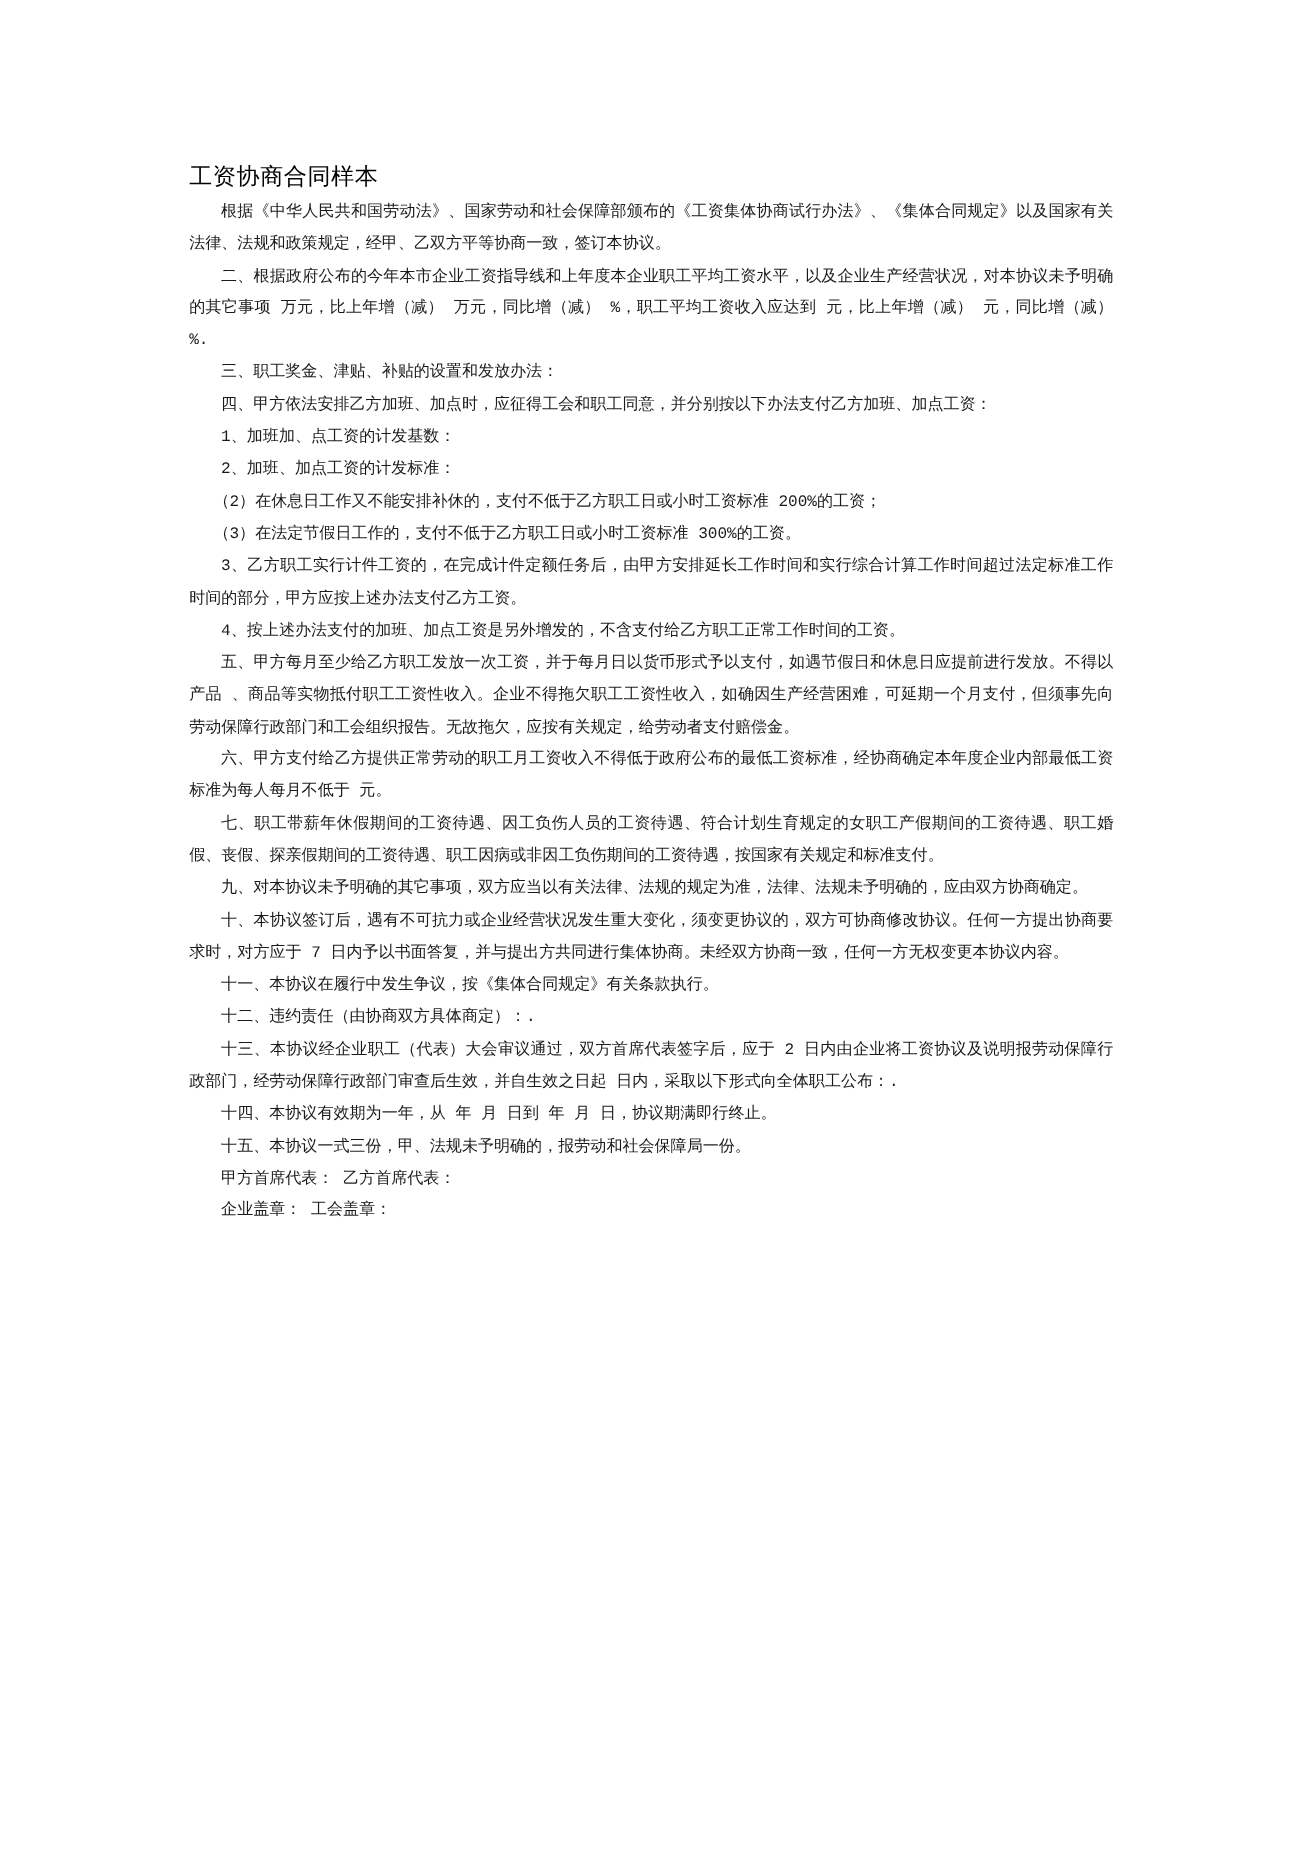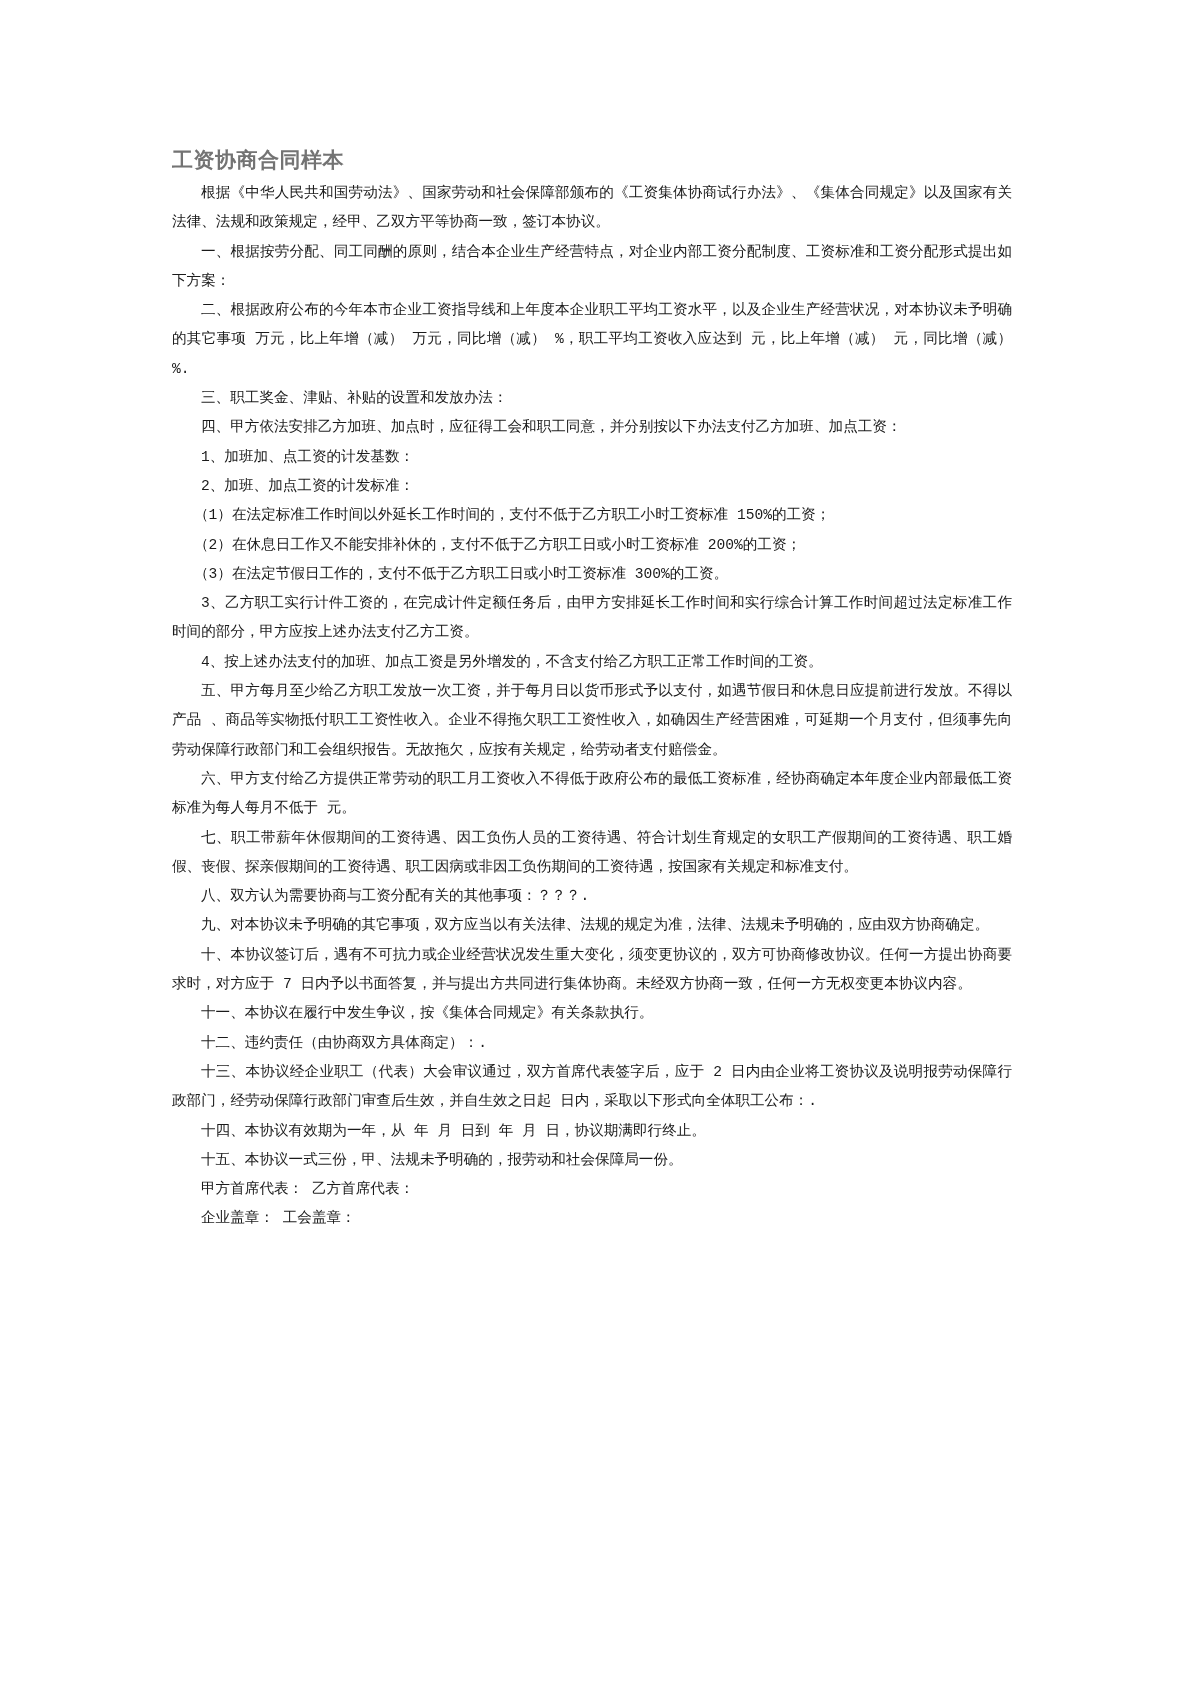--- a/index.html
+++ b/index.html
@@ -17,22 +17,22 @@
     }
     .page {
       position: absolute;
       left: 172px;
       top: 145px;
       width: 840px;
     }
     .doc-title {
       font-family: "DejaVu Serif", "Liberation Serif", serif;
       font-size: 21px;
-      font-weight: bold;
-      color: #737373;
+      font-weight: normal;
+      color: #000000;
       margin: 0 0 4px 0;
       line-height: 30px;
       letter-spacing: 0.5px;
     }
     .para {
       font-size: 14.6px;
       line-height: 29.3px;
       margin: 0;
       text-align: justify;
       text-indent: 29px;
@@ -40,35 +40,32 @@
       font-family: Liberation Mono, monospace;
     }
   </style>
 </head>
 <body>
 
 <div class="page">
   <h1 class="doc-title">工资协商合同样本</h1>
 
   <p class="para">根据《中华人民共和国劳动法》、国家劳动和社会保障部颁布的《工资集体协商试行办法》、《集体合同规定》以及国家有关法律、法规和政策规定，经甲、乙双方平等协商一致，签订本协议。</p>
-  <p class="para">一、根据按劳分配、同工同酬的原则，结合本企业生产经营特点，对企业内部工资分配制度、工资标准和工资分配形式提出如下方案：</p>
   <p class="para">二、根据政府公布的今年本市企业工资指导线和上年度本企业职工平均工资水平，以及企业生产经营状况，对本协议未予明确的其它事项 万元，比上年增（减） 万元，同比增（减） %，职工平均工资收入应达到 元，比上年增（减） 元，同比增（减） %.</p>
   <p class="para">三、职工奖金、津贴、补贴的设置和发放办法：</p>
   <p class="para">四、甲方依法安排乙方加班、加点时，应征得工会和职工同意，并分别按以下办法支付乙方加班、加点工资：</p>
   <p class="para">1、加班加、点工资的计发基数：</p>
   <p class="para">2、加班、加点工资的计发标准：</p>
-  <p class="para" style="text-indent:22px">（1）在法定标准工作时间以外延长工作时间的，支付不低于乙方职工小时工资标准 150%的工资；</p>
   <p class="para" style="text-indent:22px">（2）在休息日工作又不能安排补休的，支付不低于乙方职工日或小时工资标准 200%的工资；</p>
   <p class="para" style="text-indent:22px">（3）在法定节假日工作的，支付不低于乙方职工日或小时工资标准 300%的工资。</p>
   <p class="para">3、乙方职工实行计件工资的，在完成计件定额任务后，由甲方安排延长工作时间和实行综合计算工作时间超过法定标准工作时间的部分，甲方应按上述办法支付乙方工资。</p>
   <p class="para">4、按上述办法支付的加班、加点工资是另外增发的，不含支付给乙方职工正常工作时间的工资。</p>
   <p class="para">五、甲方每月至少给乙方职工发放一次工资，并于每月日以货币形式予以支付，如遇节假日和休息日应提前进行发放。不得以产品 、商品等实物抵付职工工资性收入。企业不得拖欠职工工资性收入，如确因生产经营困难，可延期一个月支付，但须事先向劳动保障行政部门和工会组织报告。无故拖欠，应按有关规定，给劳动者支付赔偿金。</p>
   <p class="para">六、甲方支付给乙方提供正常劳动的职工月工资收入不得低于政府公布的最低工资标准，经协商确定本年度企业内部最低工资标准为每人每月不低于 元。</p>
   <p class="para">七、职工带薪年休假期间的工资待遇、因工负伤人员的工资待遇、符合计划生育规定的女职工产假期间的工资待遇、职工婚假、丧假、探亲假期间的工资待遇、职工因病或非因工负伤期间的工资待遇，按国家有关规定和标准支付。</p>
-  <p class="para">八、双方认为需要协商与工资分配有关的其他事项：？？？.</p>
   <p class="para">九、对本协议未予明确的其它事项，双方应当以有关法律、法规的规定为准，法律、法规未予明确的，应由双方协商确定。</p>
   <p class="para">十、本协议签订后，遇有不可抗力或企业经营状况发生重大变化，须变更协议的，双方可协商修改协议。任何一方提出协商要求时，对方应于 7 日内予以书面答复，并与提出方共同进行集体协商。未经双方协商一致，任何一方无权变更本协议内容。</p>
   <p class="para">十一、本协议在履行中发生争议，按《集体合同规定》有关条款执行。</p>
   <p class="para">十二、违约责任（由协商双方具体商定）：.</p>
   <p class="para">十三、本协议经企业职工（代表）大会审议通过，双方首席代表签字后，应于 2 日内由企业将工资协议及说明报劳动保障行政部门，经劳动保障行政部门审查后生效，并自生效之日起 日内，采取以下形式向全体职工公布：.</p>
   <p class="para">十四、本协议有效期为一年，从 年 月 日到 年 月 日，协议期满即行终止。</p>
   <p class="para">十五、本协议一式三份，甲、法规未予明确的，报劳动和社会保障局一份。</p>
 
   <p class="para">甲方首席代表： 乙方首席代表：</p>
   <p class="para">企业盖章： 工会盖章：</p>

